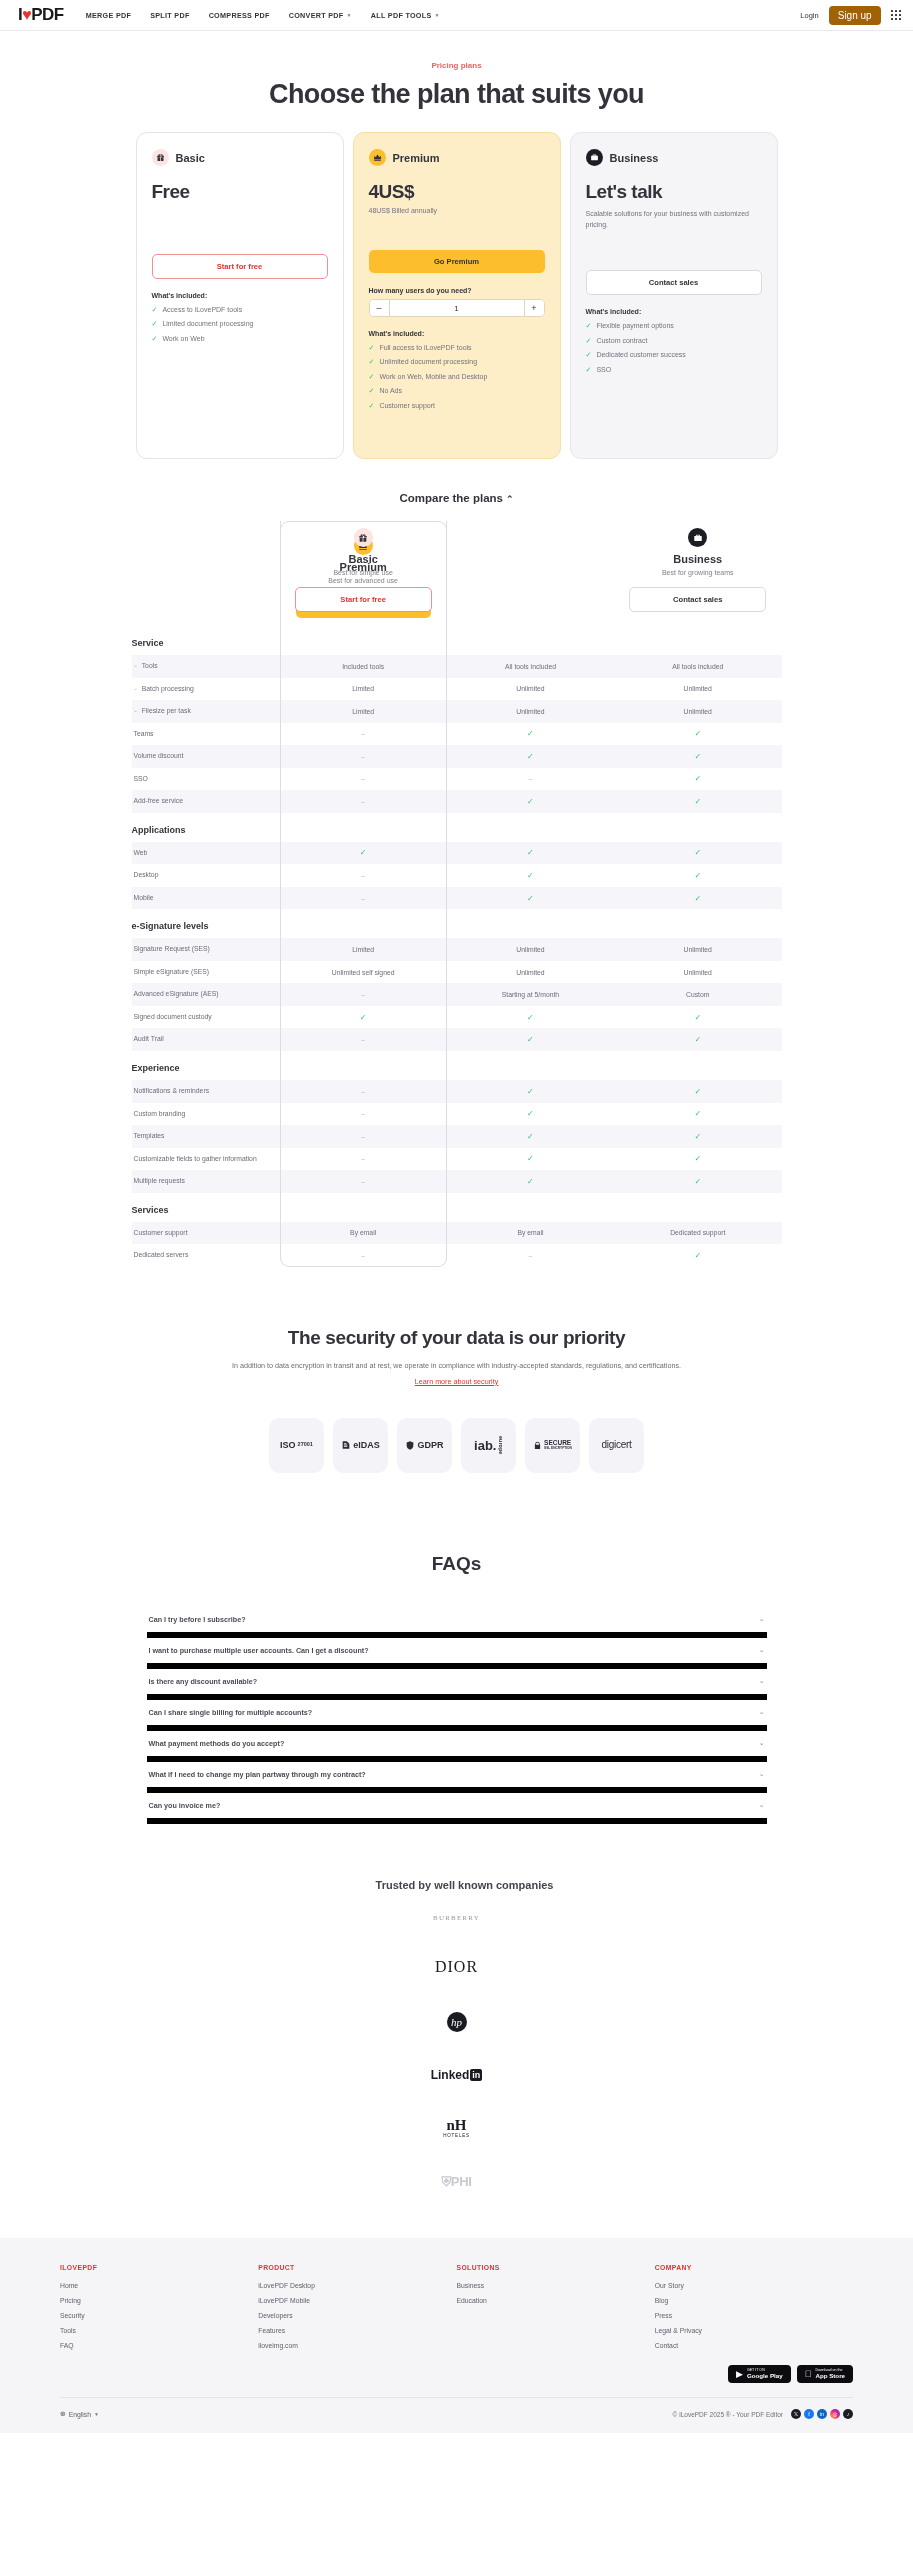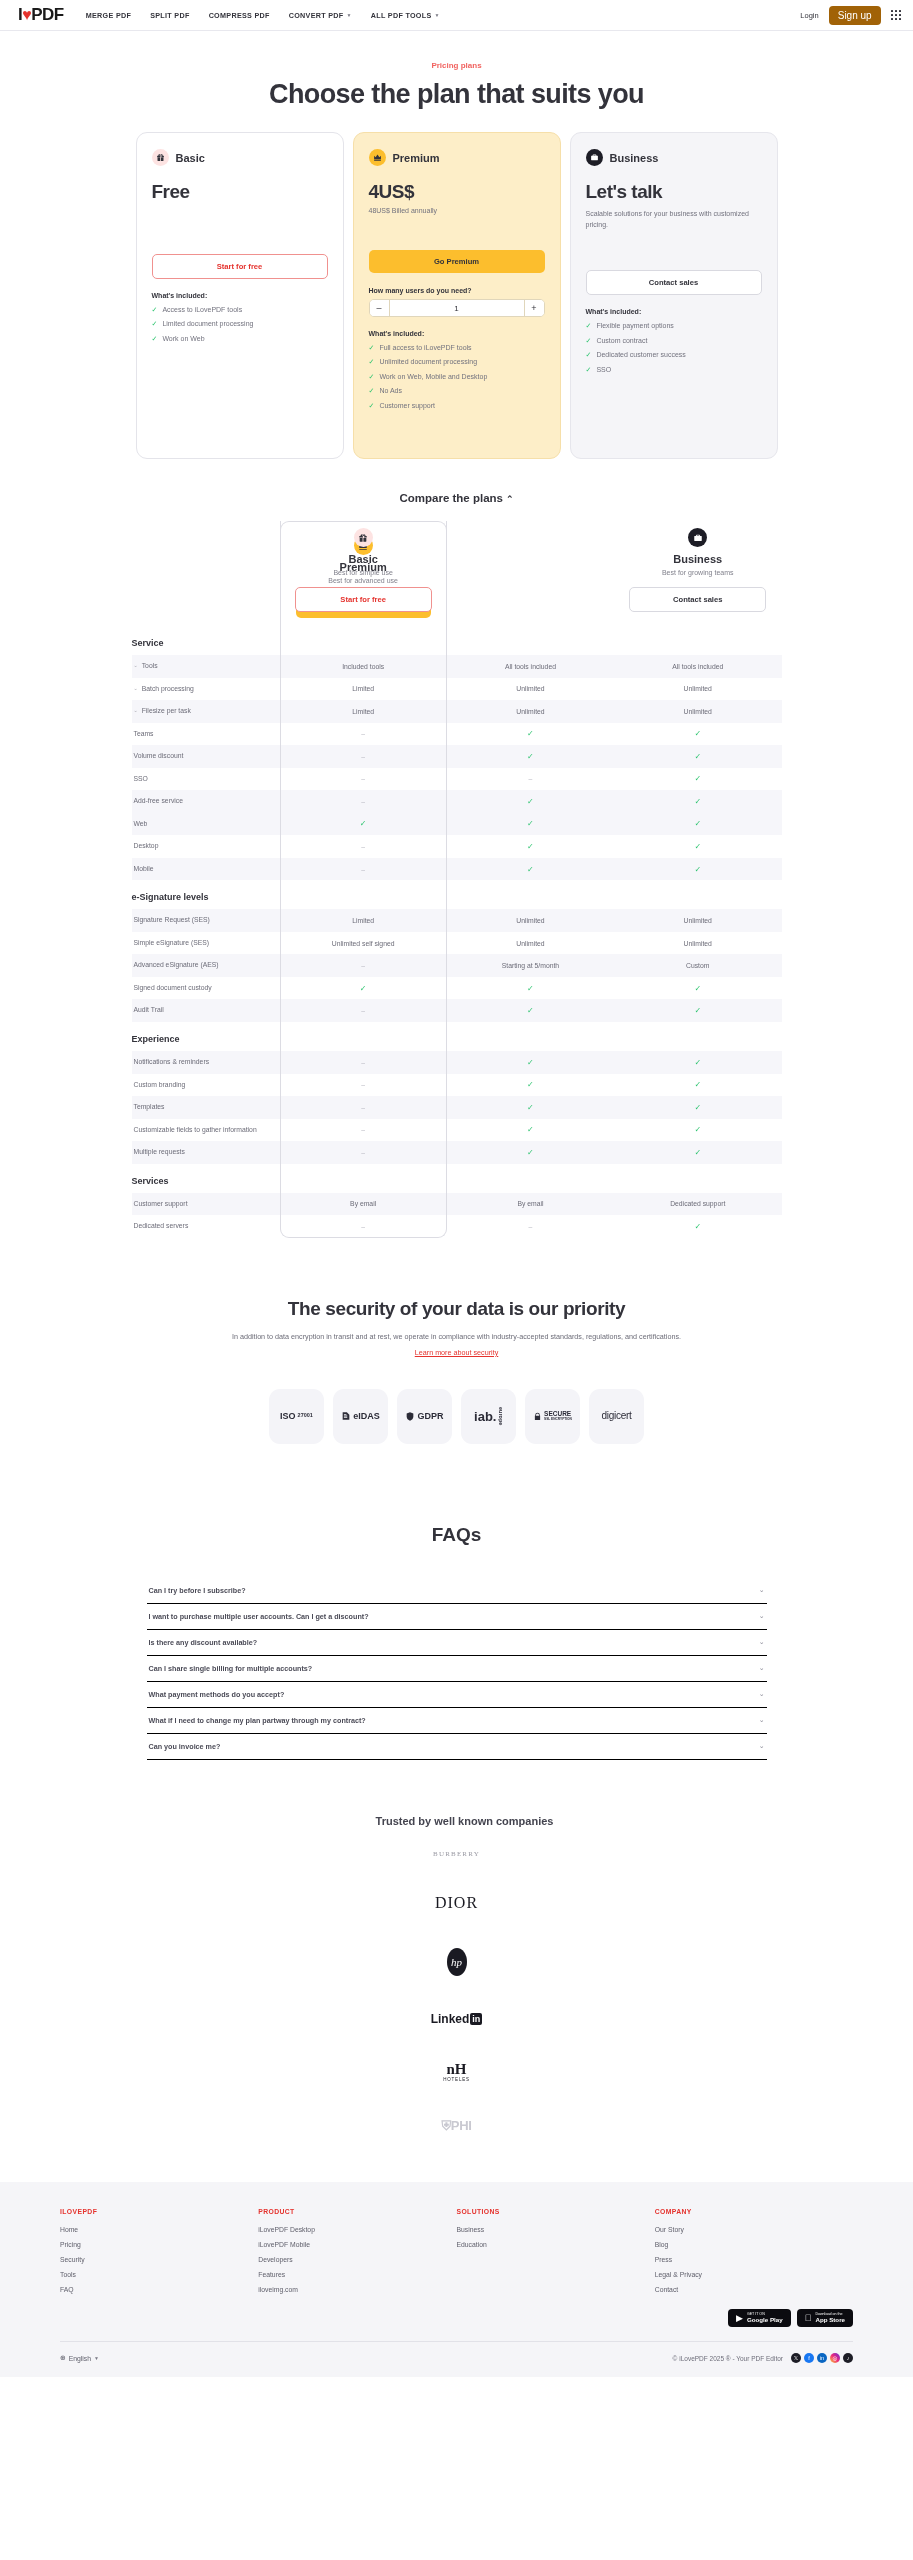--- a/index.html
+++ b/index.html
@@ -152,32 +152,32 @@
   }
   .badge .small { font-size: 5.5px; font-weight: bold; }
   .badge.digicert { font-size: 10px; font-weight: normal; letter-spacing: -0.3px; }
 
   
   .faq { margin-top: 80px; }
   .faq h2 { text-align: center; font-size: 19px; font-weight: bold; color: #33333b; }
   .faq-list { width: 620px; margin: 32px auto 0; }
   .faq-item {
     display: flex; align-items: center; justify-content: space-between;
-    border-bottom: 1px solid #000000; padding: 8px 2px; cursor: pointer;
+    border-bottom: 6px solid #000000; padding: 8px 2px; cursor: pointer;
   }
   .faq-q { font-size: 7.2px; font-weight: bold; color: #4b4b57; }
   .faq-chev { font-size: 7px; color: #8d8d99; }
 
   
   .trusted { text-align: center; margin-top: 55px; }
   .trusted .t { font-size: 11px; font-weight: bold; color: #44444f; padding-left: 16px; }
   .logos { display: flex; justify-content: center; align-items: center; gap: 36px; margin-top: 23px; flex-direction: column; }
   .logo-b { color: #9b9ba4; font-size: 7px; letter-spacing: 1.2px; font-family: "Liberation Serif", serif; }
   .logo-dior { font-family: "Liberation Serif", serif; font-size: 16px; letter-spacing: 1px; color: #1a1a22; }
-  .logo-hp { width: 20px; height: 28px; border-radius: 50%; background: #1a1a22; color: #fff; font-family: "Liberation Serif", serif; font-style: italic; font-size: 11px; display: flex; align-items: center; justify-content: center; }
+  .logo-hp { width: 20px; height: 20px; border-radius: 50%; background: #1a1a22; color: #fff; font-family: "Liberation Serif", serif; font-style: italic; font-size: 11px; display: flex; align-items: center; justify-content: center; }
   .logo-li { font-size: 12px; font-weight: bold; color: #1a1a22; display: flex; align-items: center; }
   .logo-li .in { background: #1a1a22; color: #fff; font-size: 9px; padding: 1px 2px; border-radius: 2px; margin-left: 1px; }
   .logo-nh { text-align: center; color: #1a1a22; }
   .logo-nh .m { font-size: 15px; font-weight: bold; line-height: 1; font-family: "Liberation Serif", serif; }
   .logo-nh .s { font-size: 4.5px; letter-spacing: 0.8px; }
   .logo-ph { color: #c9c9d1; font-size: 13px; font-weight: bold; letter-spacing: -0.3px; }
 
   
   .footer { background: #f5f5f8; margin-top: 48px; padding: 26px 60px 14px; }
   .f-cols { display: flex; }
@@ -459,20 +459,21 @@
         <div class="rc"><span class="ck">✓</span></div>
       </div>
       <div class="row alt">
         <div class="rl">
           <span>Add-free service</span>
         </div>
         <div class="rc"><span class="dash">–</span></div>
         <div class="rc"><span class="ck">✓</span></div>
         <div class="rc"><span class="ck">✓</span></div>
       </div>
+      <div class="sec-title">Applications</div>
       <div class="row alt">
         <div class="rl">
           <span>Web</span>
         </div>
         <div class="rc"><span class="ck">✓</span></div>
         <div class="rc"><span class="ck">✓</span></div>
         <div class="rc"><span class="ck">✓</span></div>
       </div>
       <div class="row">
         <div class="rl">

